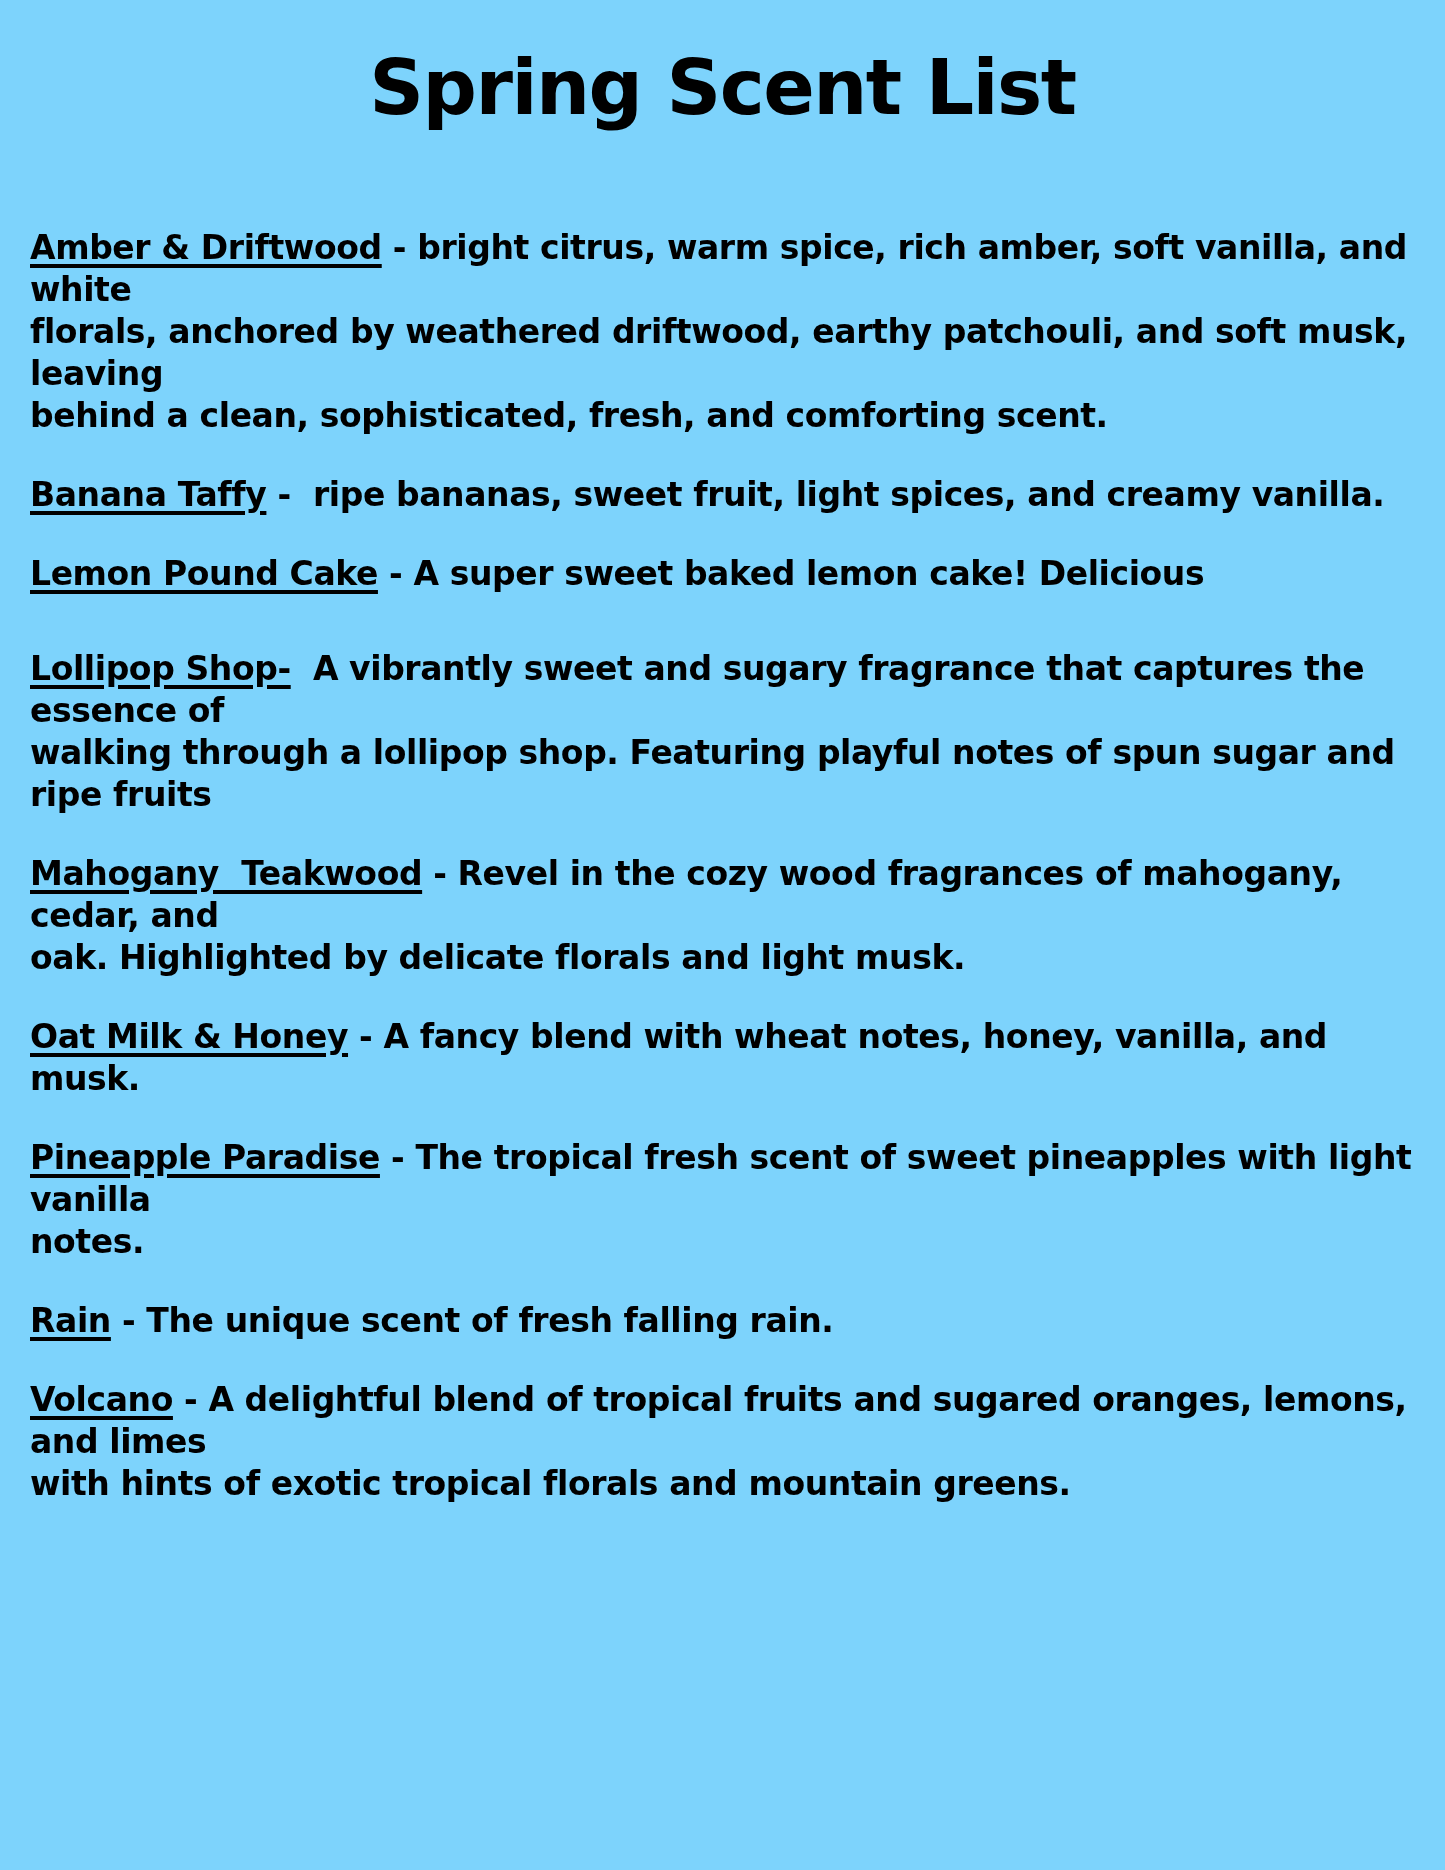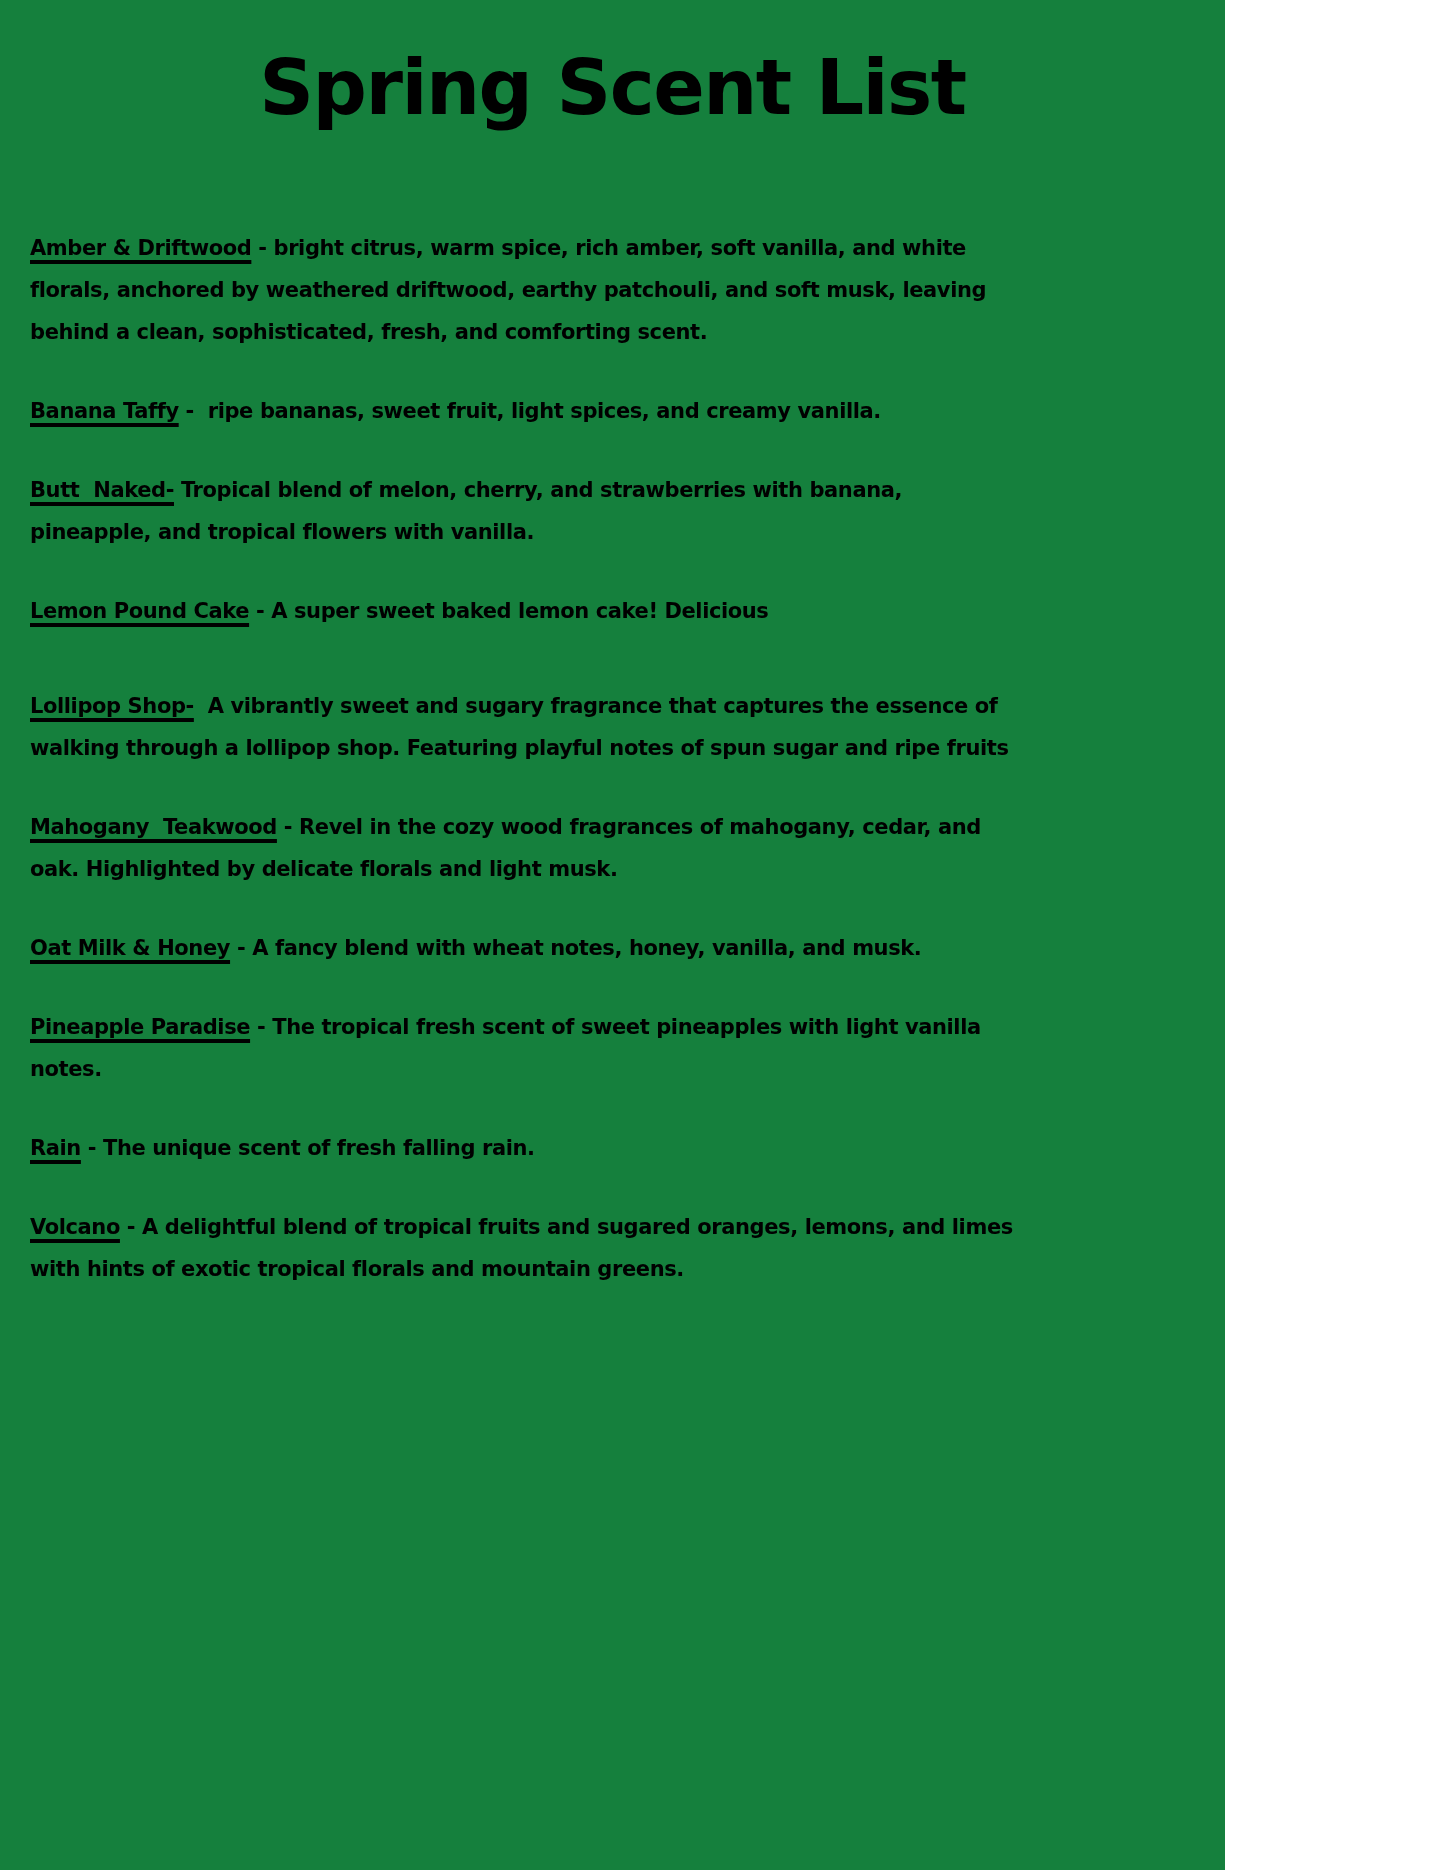--- a/index.html
+++ b/index.html
@@ -2,43 +2,43 @@
 <html><head>
 <meta charset="utf-8">
 <style>
   html, body {
     margin: 0;
     padding: 0;
     background: #ffffff;
   }
   .page {
     position: relative;
-    width: 1225px;
+    width: 1445px;
     height: 1870px;
-    background: #15803d;
+    background: #7dd3fc;
     overflow: hidden;
     font-family: "DejaVu Sans", "Liberation Sans", sans-serif;
     color: #000000;
   }
   .page-title {
     margin: 44px 0 0 0;
     text-align: center;
     font-size: 76px;
     line-height: 1.15;
     font-weight: bold;
     letter-spacing: -1.5px;
     color: #000000;
   }
   .scent-list {
     margin: 96px 0 0 30px;
     width: 1390px;
   }
   .scent-item {
     margin: 0 0 37px 0;
-    font-size: 21px;
+    font-size: 33px;
     font-weight: bold;
     line-height: 42px;
     letter-spacing: -0.4px;
     white-space: pre-wrap;
     color: #000000;
   }
   .scent-item.gap-lg {
     margin-bottom: 53px;
   }
   .scent-name {
@@ -56,22 +56,20 @@
 
   <div class="scent-list">
 
     <p class="scent-item"><span class="scent-name">Amber &amp; Driftwood</span><span> - bright citrus, warm spice, rich amber, soft vanilla, and white
 florals, anchored by weathered driftwood, earthy patchouli, and soft musk, leaving
 behind a clean, sophisticated, fresh, and comforting scent.</span></p>
 
     <p class="scent-item"><span class="scent-name">Banana Taffy</span><span> -  ripe bananas, sweet fruit, light spices, and creamy vanilla.</span></p>
 
 
-    <p class="scent-item"><span class="scent-name">Butt  Naked-</span><span> Tropical blend of melon, cherry, and strawberries with banana,
-pineapple, and tropical flowers with vanilla.</span></p>
 
 
     <p class="scent-item gap-lg"><span class="scent-name">Lemon Pound Cake</span><span> - A super sweet baked lemon cake! Delicious</span></p>
 
     <p class="scent-item"><span class="scent-name">Lollipop Shop-</span><span>  A vibrantly sweet and sugary fragrance that captures the essence of
 walking through a lollipop shop. Featuring playful notes of spun sugar and ripe fruits</span></p>
 
     <p class="scent-item"><span class="scent-name">Mahogany  Teakwood</span><span> - Revel in the cozy wood fragrances of mahogany, cedar, and
 oak. Highlighted by delicate florals and light musk.</span></p>
 

